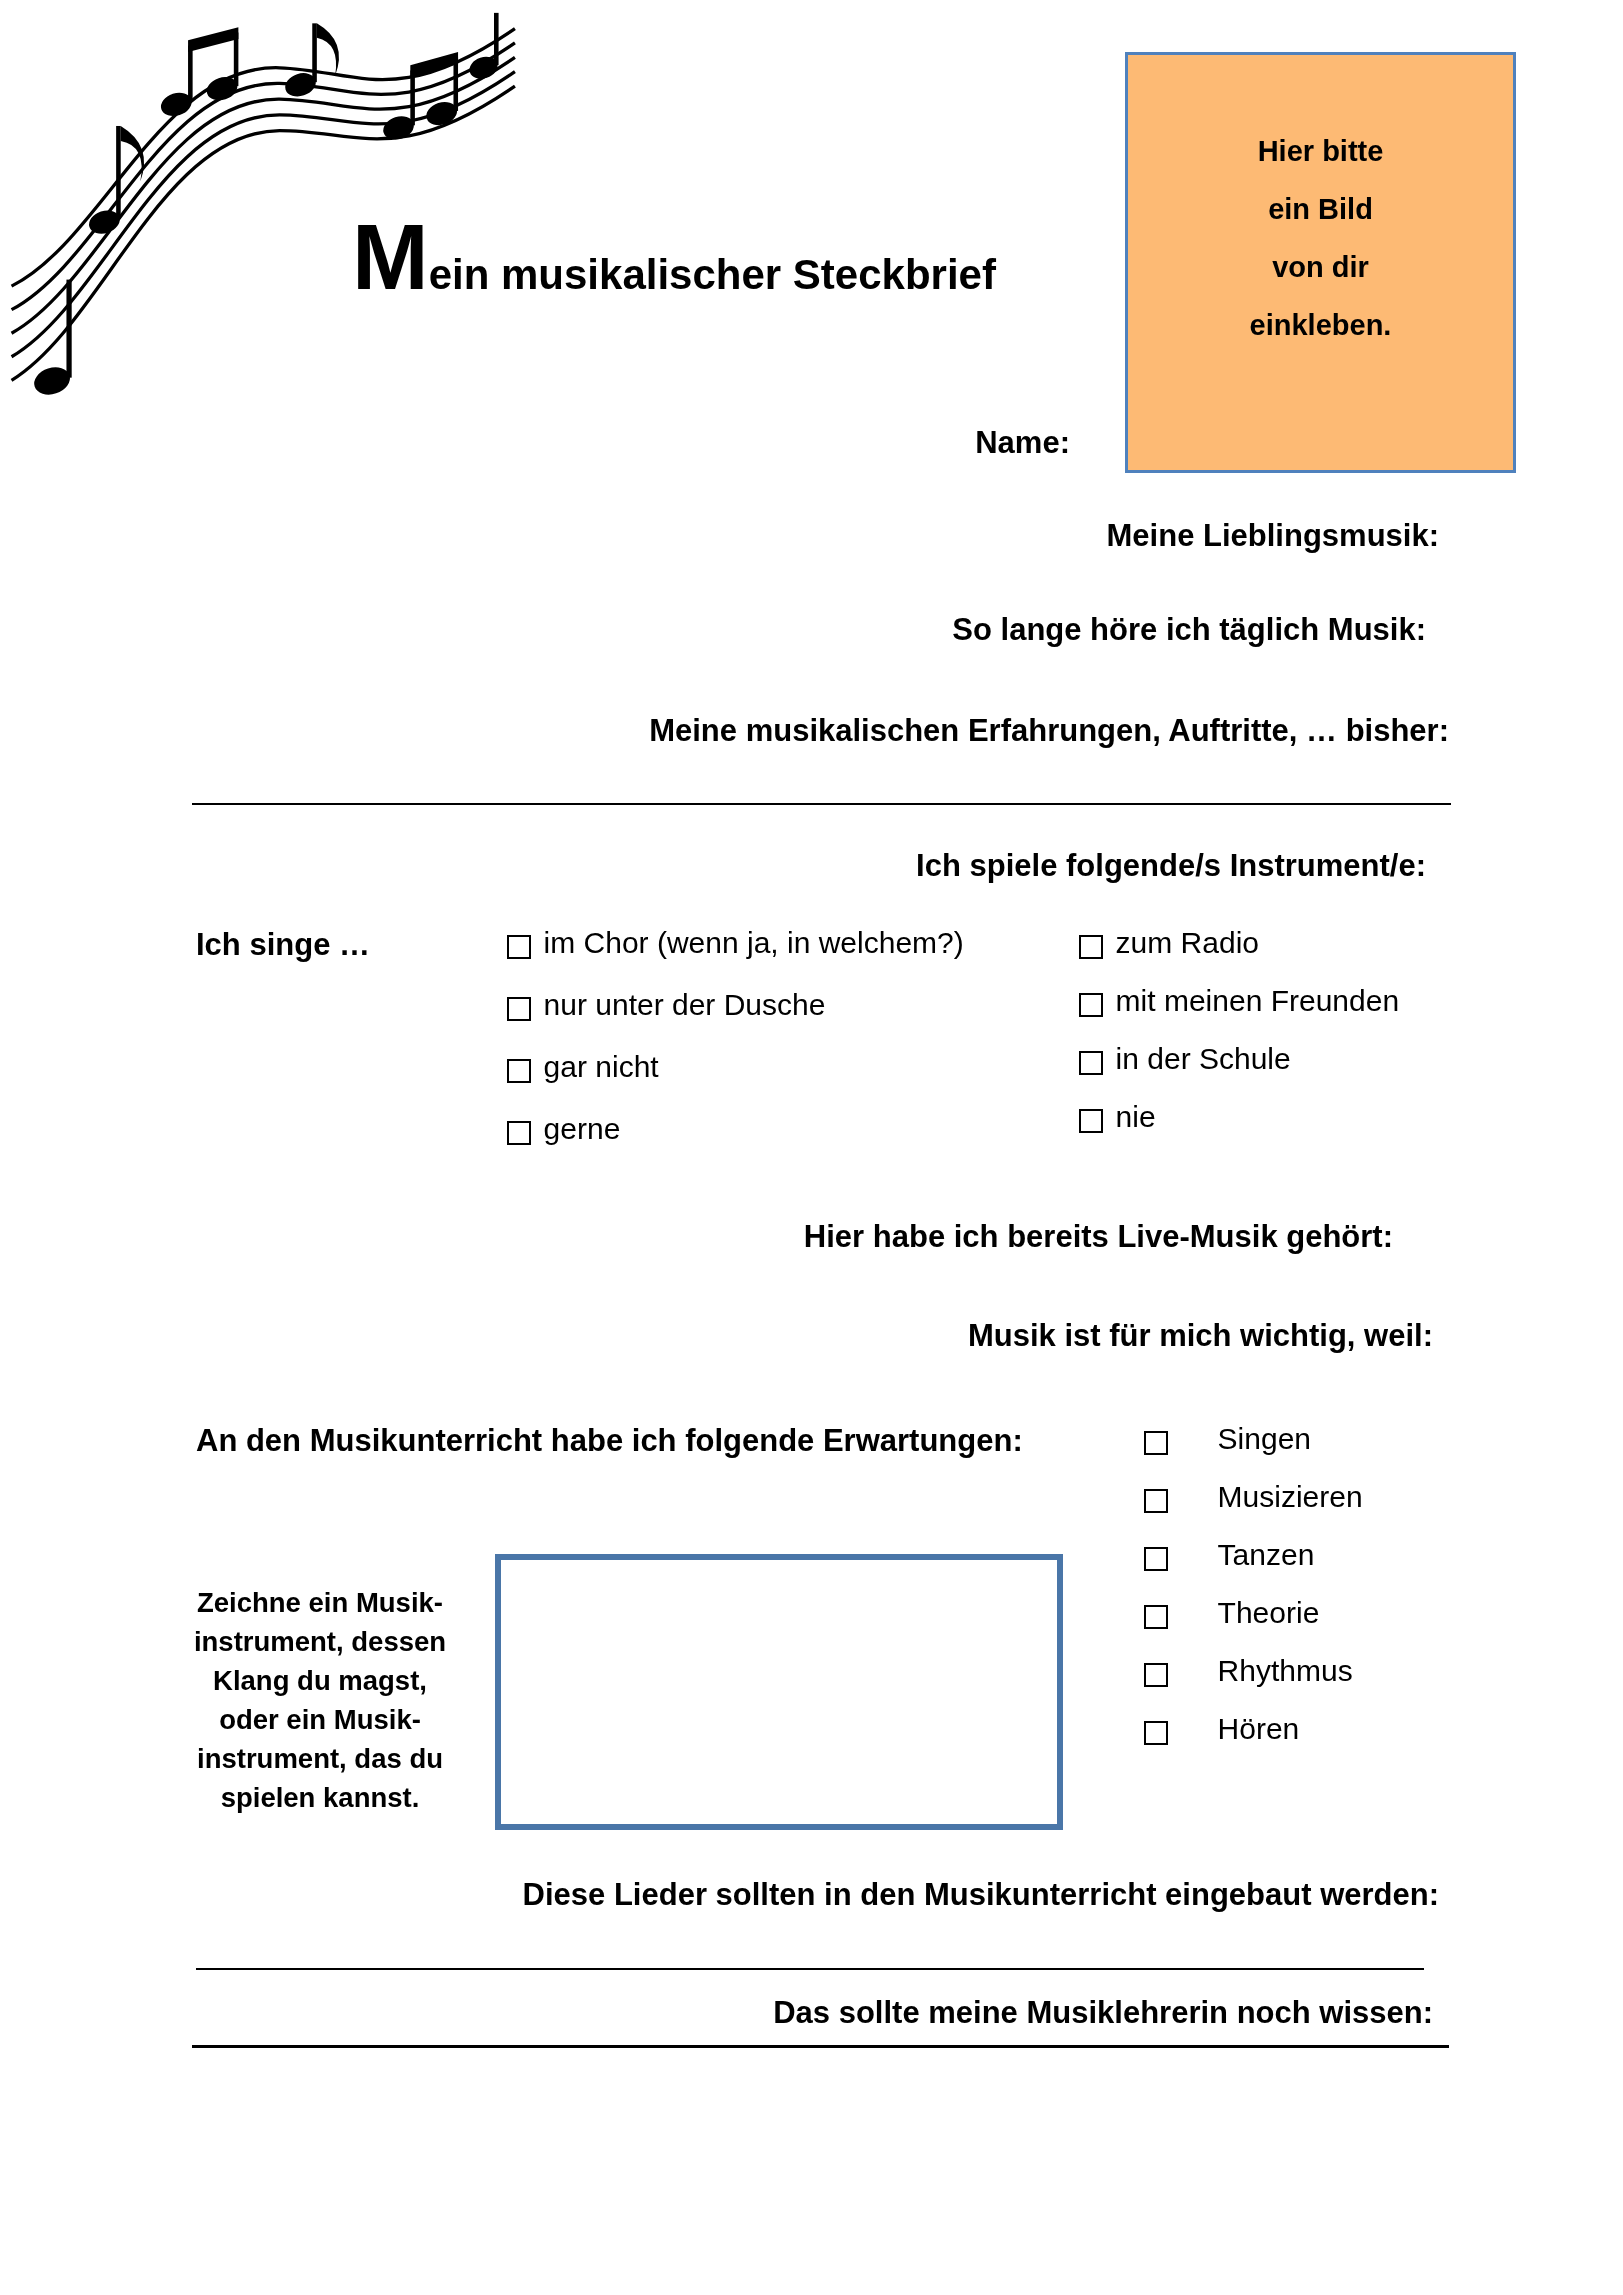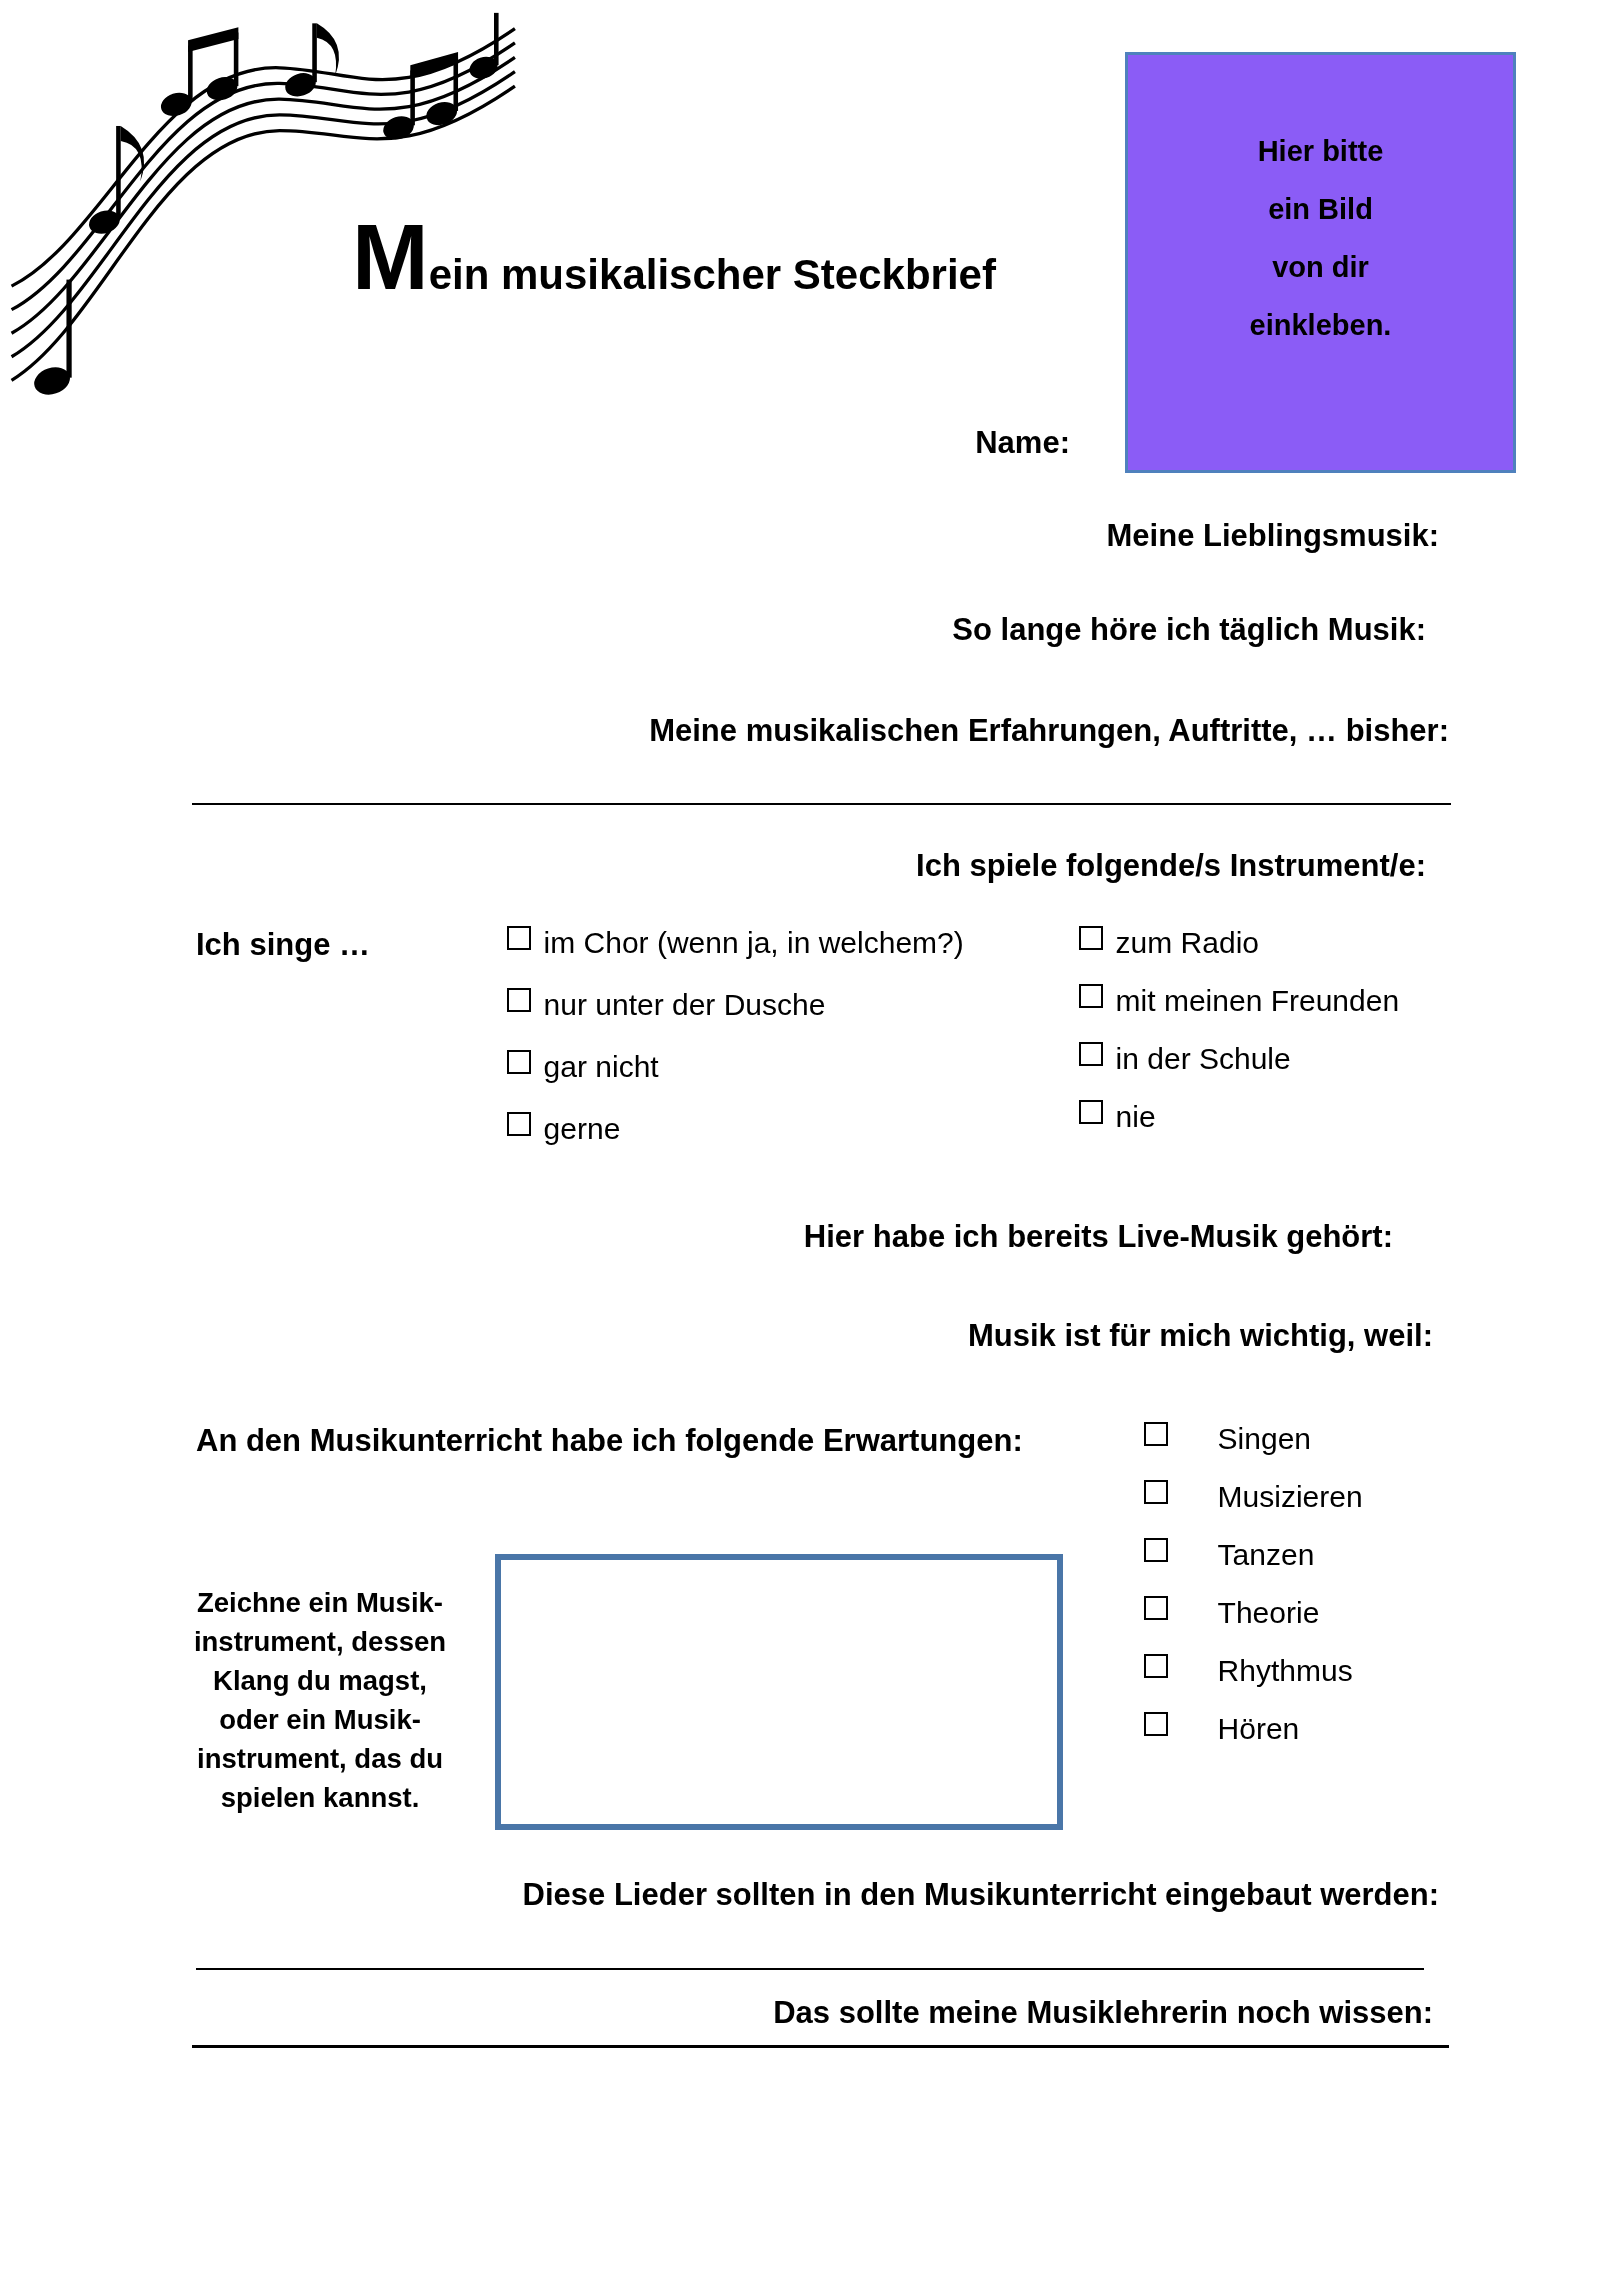--- a/index.html
+++ b/index.html
@@ -13,35 +13,35 @@
   .music-art { position:absolute; left:5.2px; top:5.2px; width:523px; height:425px; }
 
   
   .title { position:absolute; left:352px; top:211px; white-space:nowrap; }
   .title .initial { font-size:92px; font-weight:bold; line-height:1; }
   .title .rest { font-size:42px; font-weight:bold; }
 
   
   .photo-box {
     position:absolute; left:1125px; top:52px; width:391px; height:421px;
-    background:#8b5cf6; border:3.3px solid #4f81bd;
+    background:#fdba74; border:3.3px solid #4f81bd;
     display:flex; flex-direction:column; align-items:center; justify-content:center;
     padding-bottom:50px;
   }
   .photo-box .pline { font-size:29px; font-weight:bold; line-height:58px; text-align:center; }
 
   
   .row { position:absolute; left:196px; right:184px; display:flex; align-items:flex-end; min-height:39px;flex-direction:column; }
   .label { font-size:31px; font-weight:bold; white-space:pre; line-height:38px; }
   .fill { flex:1 1 auto; border-bottom:2.6px solid #000; margin:0 0 5.2px 10.5px; height:7.9px; }
 
   .hline { position:absolute; border-top:2.6px solid #000; }
 
   
-  .opt { display:flex; align-items:flex-start; font-size:30px; line-height:33px;padding-left:32px; }
+  .opt { display:flex; align-items:flex-end; font-size:30px; line-height:33px;padding-left:32px; }
   .cbox { width:23.6px; height:23.6px; border:2.6px solid #000; background:#fff; flex:none; margin-right:13px; }
 
   .singe-block { position:absolute; left:196px; top:926px; display:flex; align-items:flex-start; }
   .singe-label { width:279px; }
   .singe-col1 { width:572px; }
   .singe-col1 .opt { margin-bottom:29px; }
   .singe-col2 .opt { margin-bottom:25px; }
 
   .expect-block { position:absolute; left:196px; top:1422px; display:flex; align-items:flex-start; }
   .expect-label { width:916px; }

